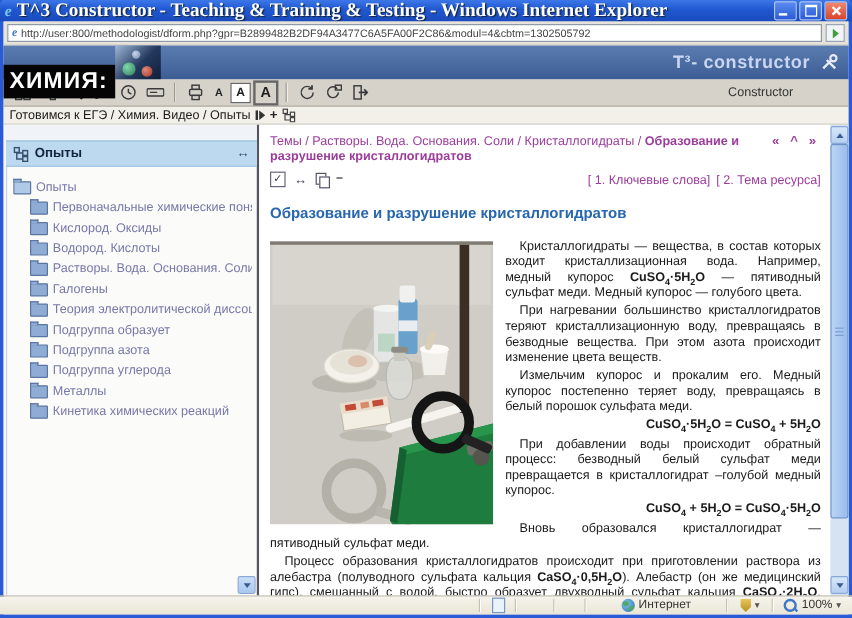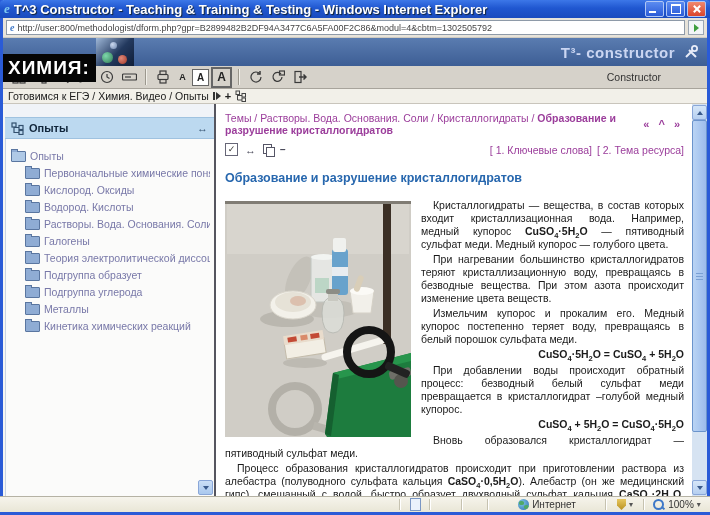--- a/index.html
+++ b/index.html
@@ -3,21 +3,21 @@
 <meta charset="utf-8">
 <style>
   html,body{margin:0;padding:0;}
   body{width:710px;height:515px;overflow:hidden;font-family:"Liberation Sans",sans-serif;background:#2A5BD7;position:relative;}
   .win{position:absolute;inset:0;}
   .frame{position:absolute;left:3px;right:3px;top:0;bottom:3px;display:flex;flex-direction:column;background:#F6F6F3;}
 
   
   .titlebar{height:18px;margin:0 -3px;background:linear-gradient(180deg,#3C77E8,#2057D0 45%,#1A4BBE);display:flex;align-items:center;padding:0 4px;gap:4px;border-radius:4px 4px 0 0;}
   .ie-ico{font-family:"Liberation Serif",serif;font-style:italic;font-weight:bold;color:#7EC8F0;font-size:13px;line-height:12px;}
-  .title{color:#fff;font-size:13px;font-weight:bold;white-space:nowrap;overflow:hidden;flex:1;text-shadow:1px 1px 1px #123;}
+  .title{color:#fff;font-size:16px;font-weight:bold;white-space:nowrap;overflow:hidden;flex:1;text-shadow:1px 1px 1px #123;font-family:Liberation Serif, serif;}
   .winbtns{display:flex;gap:2px;}
   .wb{width:17px;height:14px;border:1px solid #AFC6F5;border-radius:2px;display:flex;align-items:center;justify-content:center;position:relative;}
   .wb.min,.wb.max{background:linear-gradient(180deg,#5B8BF0,#2A5BD7);}
   .wb.close{background:linear-gradient(180deg,#F0896E,#D9442C);}
   .glyph-min{position:absolute;left:3px;bottom:3px;width:7px;height:2px;background:#fff;}
   .glyph-max{width:8px;height:7px;border:1px solid #fff;border-top-width:2px;}
   .glyph-x1,.glyph-x2{position:absolute;left:50%;top:50%;width:9px;height:2px;background:#fff;}
   .glyph-x1{transform:translate(-50%,-50%) rotate(45deg);}
   .glyph-x2{transform:translate(-50%,-50%) rotate(-45deg);}
 
@@ -69,21 +69,21 @@
   .tree-item{display:flex;align-items:center;gap:4px;line-height:17px;white-space:nowrap;overflow:hidden;}
   .tree-children .tree-item{padding-left:14px;}
   .folder{width:13px;height:9px;background:#8FACD4;border:1px solid #5A76A0;border-radius:1px;position:relative;flex:0 0 13px;}
   .folder::before{content:"";position:absolute;left:-1px;top:-3px;width:5px;height:2px;background:#8FACD4;border:1px solid #5A76A0;border-bottom:none;}
   .folder.open{background:#AFC9E6;}
   .sb-scroll-down{position:absolute;right:1px;bottom:1px;width:13px;height:13px;background:linear-gradient(180deg,#CADEF6,#AAC8EE);border:1px solid #89A6D8;border-radius:2px;display:flex;align-items:center;justify-content:center;}
   .arr-down{width:0;height:0;border-top:4px solid #3A5A8C;border-left:3px solid transparent;border-right:3px solid transparent;}
   .arr-up{width:0;height:0;border-bottom:4px solid #3A5A8C;border-left:3px solid transparent;border-right:3px solid transparent;}
 
   .content{position:absolute;left:213px;top:0;bottom:0;right:15px;background:#fff;padding:8px 8px 0 9px;overflow:hidden;}
-  .crumb-row{display:flex;align-items:center;font-size:10.5px;color:#9B3D9B;}
+  .crumb-row{display:flex;align-items:flex-start;font-size:10.5px;color:#9B3D9B;}
   .crumb b{font-weight:bold;}
   .pager{margin-left:auto;display:flex;gap:9px;font-weight:bold;font-size:11px;padding-right:4px;}
   .tools-row{margin-top:7px;display:flex;align-items:center;gap:7px;color:#44618C;font-size:10px;}
   .chk{width:11px;height:11px;border:1px solid #667;background:#fff;font-size:9px;line-height:10px;text-align:center;color:#333;}
   .dbl{font-weight:bold;font-size:11px;color:#445;}
   .copy-ico{width:10px;height:11px;position:relative;}
   .copy-ico::before,.copy-ico::after{content:"";position:absolute;width:7px;height:8px;border:1px solid #556;background:#fff;}
   .copy-ico::before{left:0;top:0;}
   .copy-ico::after{left:3px;top:3px;}
   .minus{font-weight:bold;color:#445;}
@@ -297,20 +297,24 @@
                 <span class="folder"></span>
                 <span>Галогены</span>
               </div>
               <div class="tree-item">
                 <span class="folder"></span>
                 <span>Теория электролитической диссоциации</span>
               </div>
               <div class="tree-item">
                 <span class="folder"></span>
                 <span>Подгруппа образует</span>
+              </div>
+              <div class="tree-item">
+                <span class="folder"></span>
+                <span>Подгруппа азота</span>
               </div>
               <div class="tree-item">
                 <span class="folder"></span>
                 <span>Подгруппа углерода</span>
               </div>
               <div class="tree-item">
                 <span class="folder"></span>
                 <span>Металлы</span>
               </div>
               <div class="tree-item">

